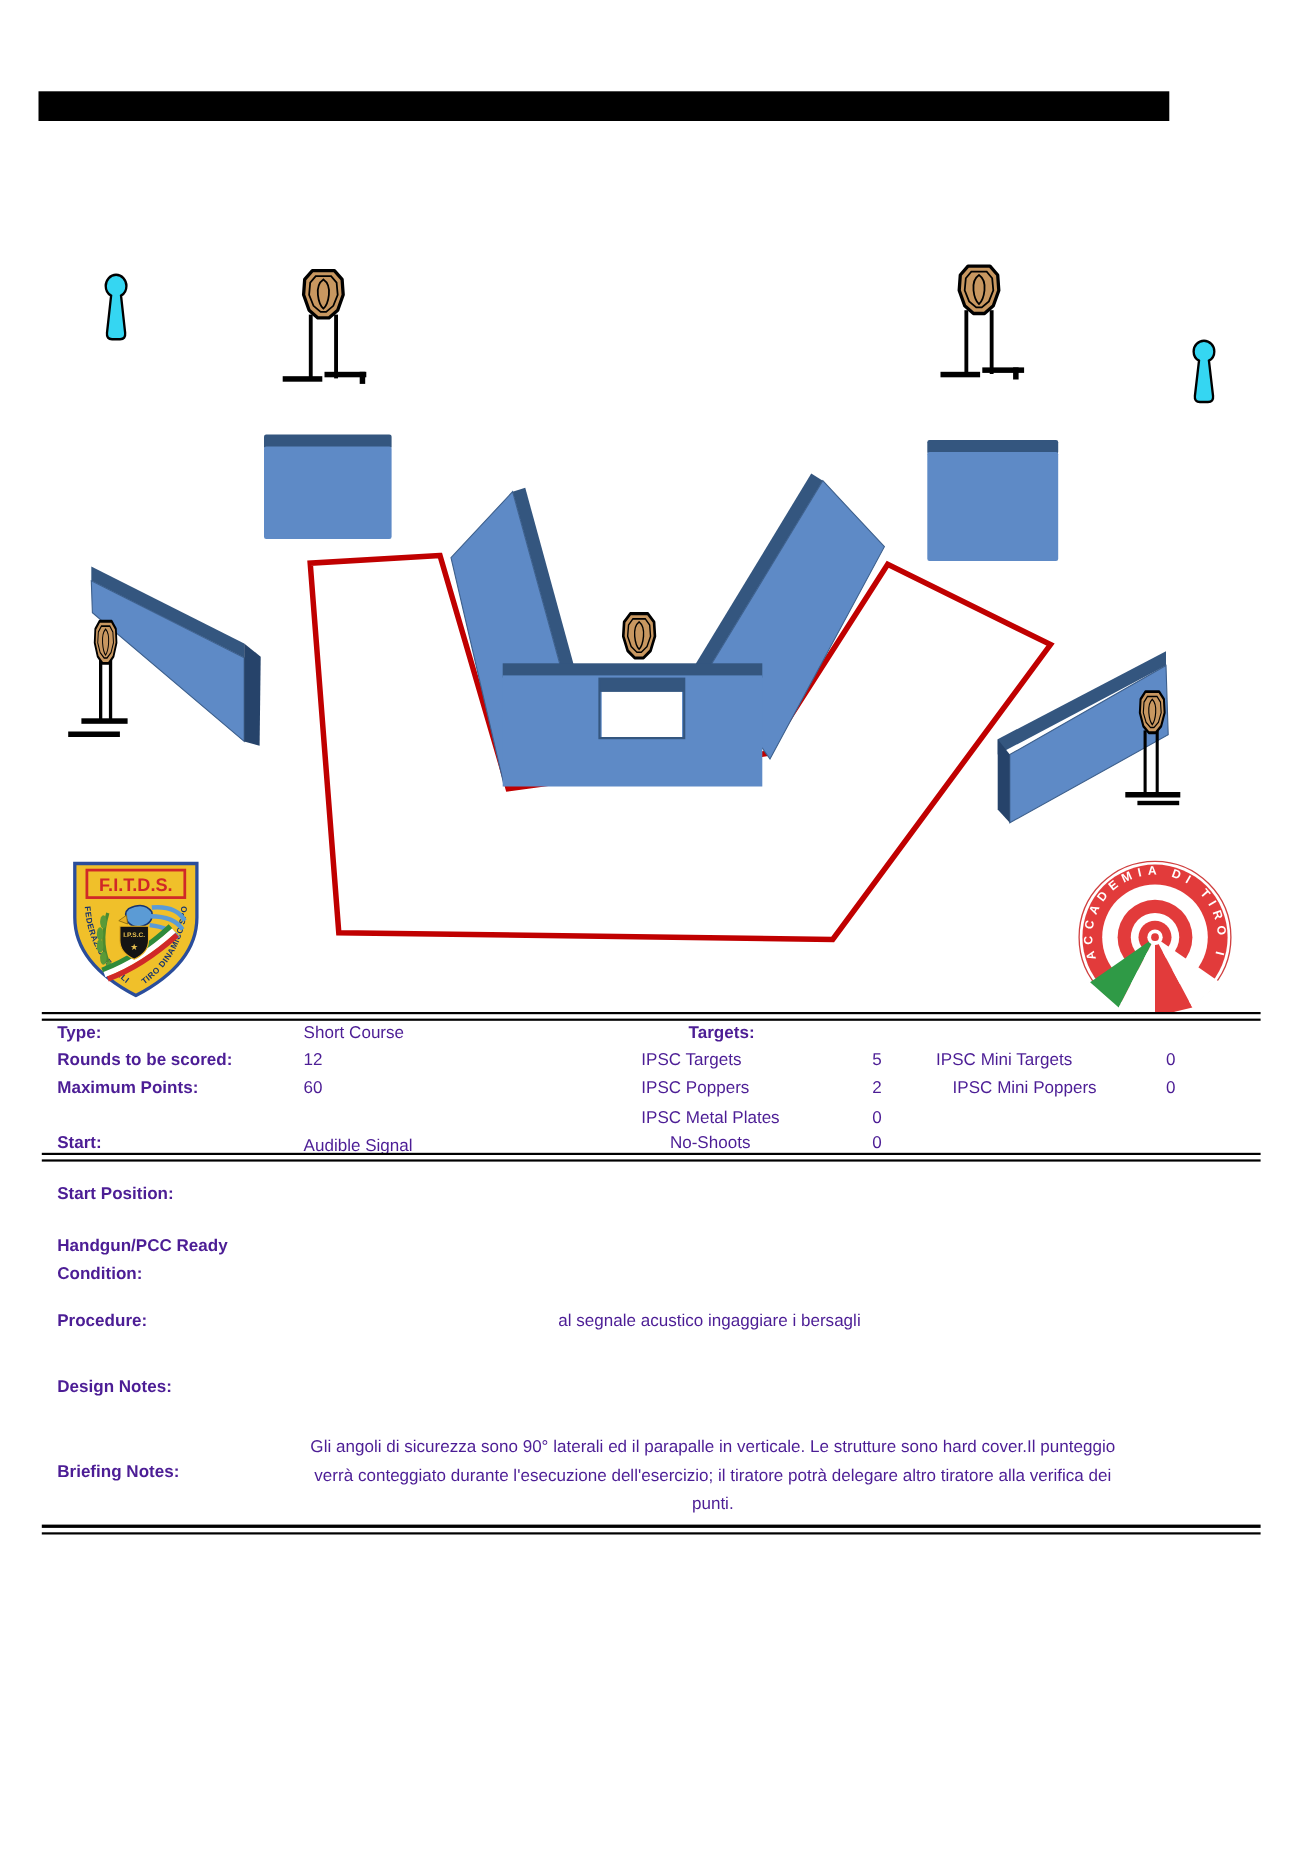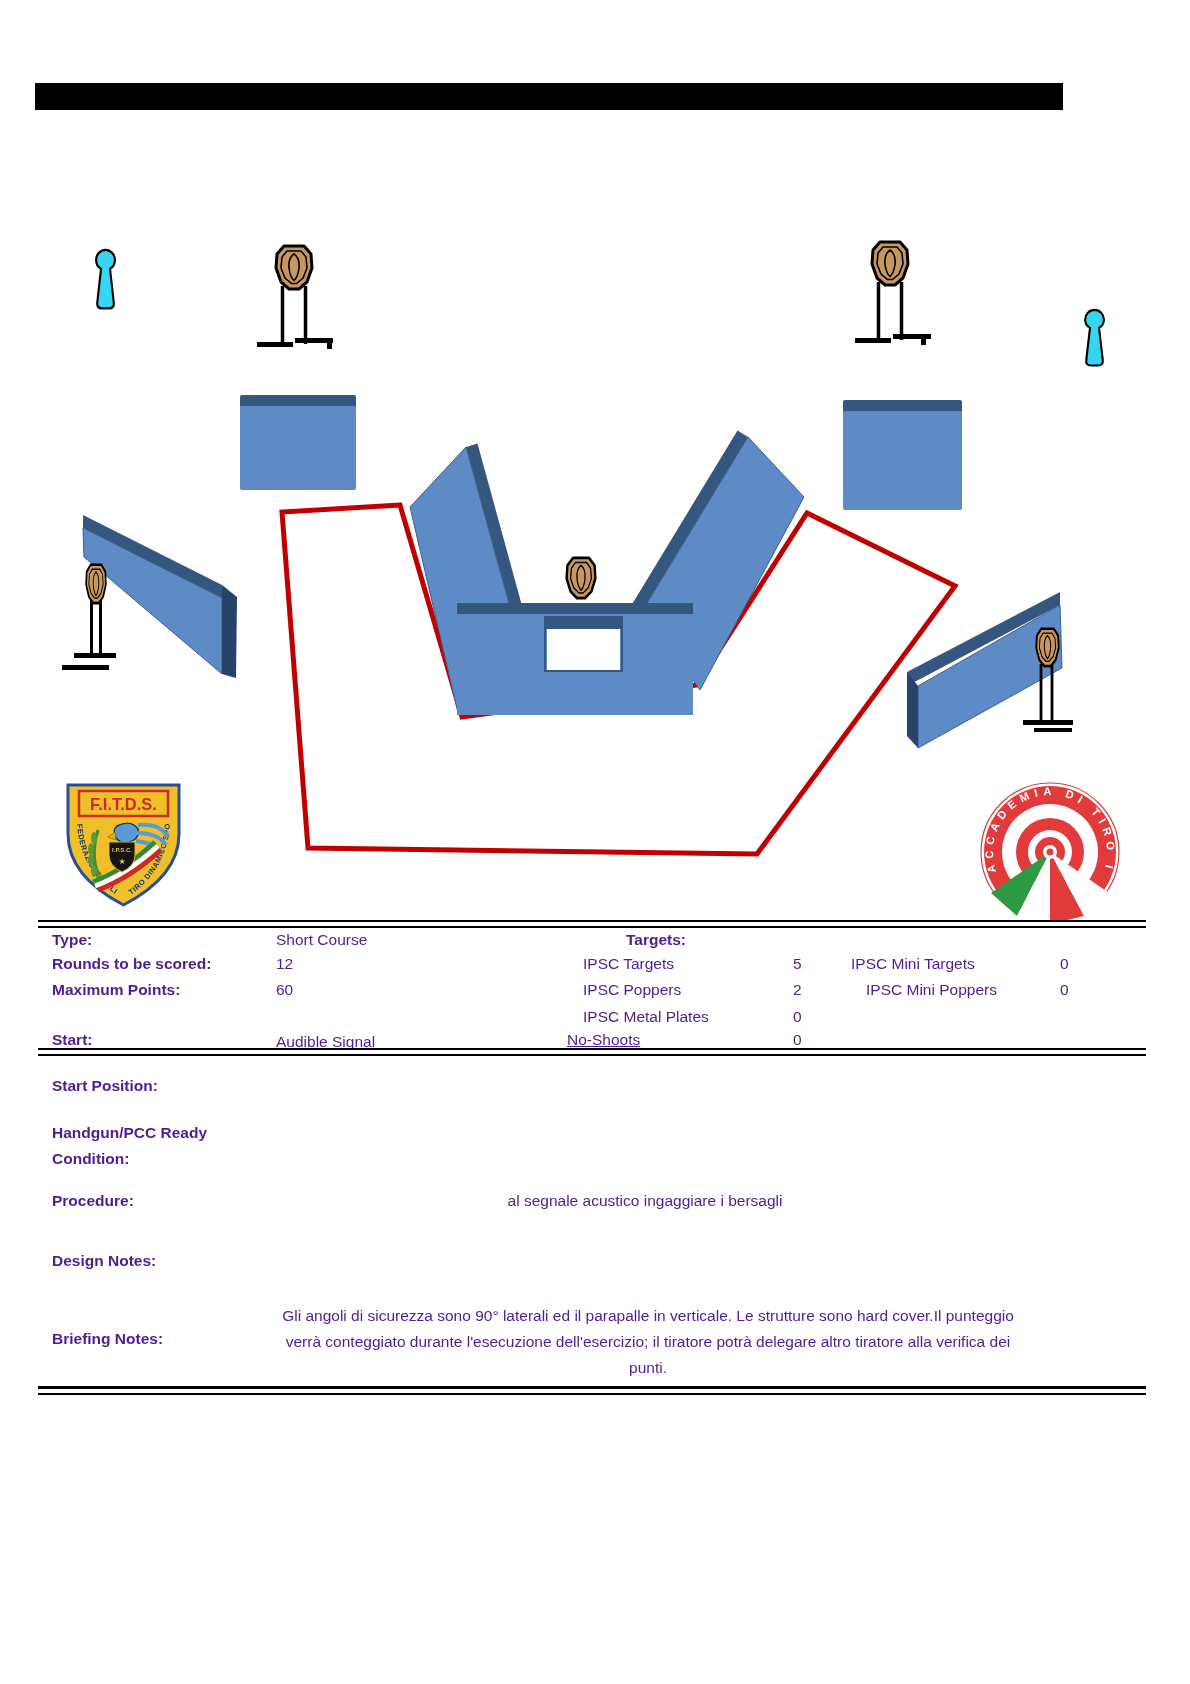--- a/index.html
+++ b/index.html
@@ -204,21 +204,21 @@
   <div class="abs val" style="left:583px;top:981px;">IPSC Poppers</div>
   <div class="abs val" style="left:793px;top:981px;">2</div>
   <div class="abs val" style="left:851px;top:981px;margin-left:15px;">IPSC Mini Poppers</div>
   <div class="abs val" style="left:1060px;top:981px;">0</div>
 
   <div class="abs val" style="left:583px;top:1008px;">IPSC Metal Plates</div>
   <div class="abs val" style="left:793px;top:1008px;">0</div>
 
   <div class="abs lbl" style="left:52px;top:1031px;">Start:</div>
   <div class="abs val" style="left:276px;top:1033px;">Audible Signal</div>
-  <div class="abs val" style="left:567px;top:1031px;text-decoration:underline;">No-Shoots</div>
+  <div class="abs val" style="left:609px;top:1031px;">No-Shoots</div>
   <div class="abs val" style="left:793px;top:1031px;">0</div>
 
   <div class="dline" style="top:1048px;"></div>
 
   <div class="abs lbl" style="left:52px;top:1077px;">Start Position:</div>
 
   <div class="abs lbl" style="left:52px;top:1124px;">Handgun/PCC Ready</div>
   <div class="abs lbl" style="left:52px;top:1150px;">Condition:</div>
 
   <div class="abs lbl" style="left:52px;top:1192px;">Procedure:</div>

